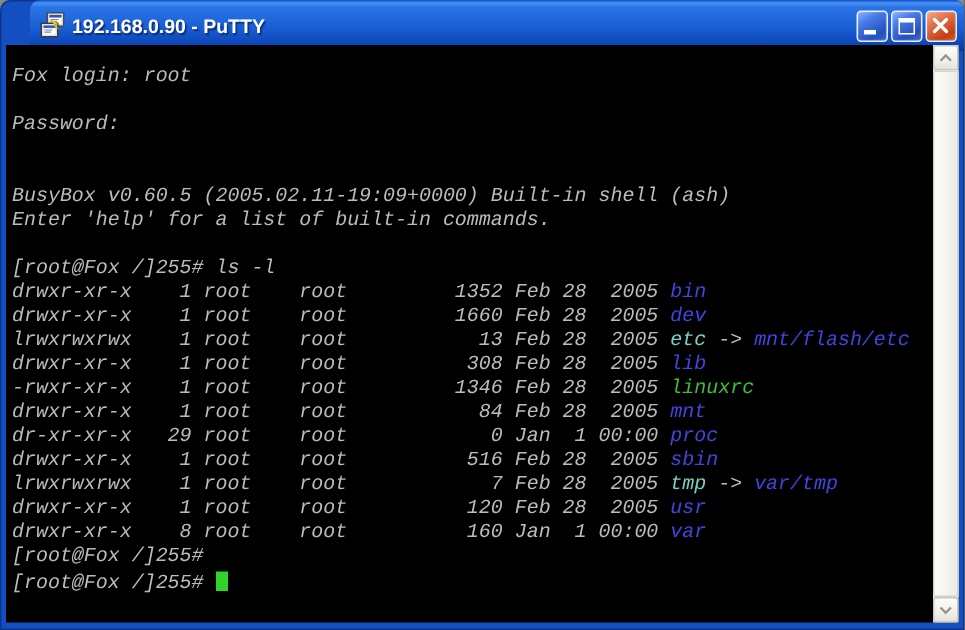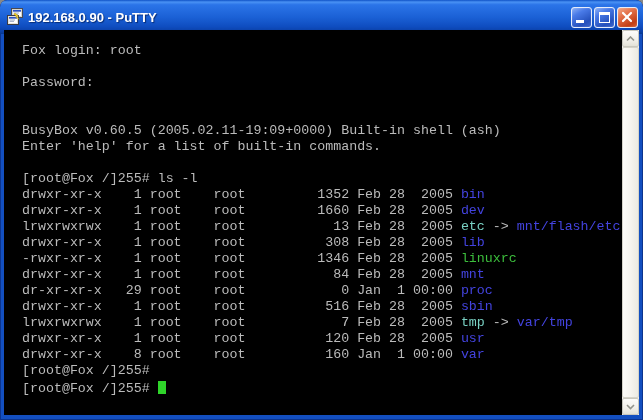--- a/index.html
+++ b/index.html
@@ -14,20 +14,21 @@
     box-shadow:inset 0 0 0 1px rgba(4,20,80,.45);
   }
   
   .titlebar{
     height:34px;
     border-radius:7px 7px 0 0;
     background:linear-gradient(180deg,#0F52C6 0%,#4A92F4 6%,#2B74E8 14%,#1B61D6 50%,#0F4DC0 78%,#0A3FA5 94%,#06378F 100%);
     display:flex;align-items:center;
     padding:0 5px 0 6px;
     position:relative;
+    margin-left:20px;
   }
   .app-icon{width:18px;height:18px;display:inline-block;margin-right:4px;flex:0 0 auto;}
   .title{
     color:#fff;font-weight:bold;font-size:13px;
     text-shadow:1px 1px 1px rgba(6,40,110,.9);
     flex:1 1 auto;white-space:nowrap;overflow:hidden;
     padding-top:1px;
   }
   .controls{display:flex;gap:2px;flex:0 0 auto;}
   .tb-btn{
@@ -41,24 +42,25 @@
   .glyph-min{position:absolute;left:4px;bottom:4px;width:8px;height:3px;background:#fff;}
   .glyph-max{position:absolute;left:4px;top:4px;width:11px;height:11px;box-sizing:border-box;border:1px solid #fff;border-top-width:3px;}
   .tb-btn svg{position:absolute;left:0;top:0;}
   
   .terminal{
     position:absolute;left:4px;right:4px;top:30px;bottom:5px;
     background:#000;display:flex;
   }
   .term-text{
     margin:0;flex:1 1 auto;overflow:hidden;
-    padding:13px 0 0 18px;
+    padding:13px 0 0 4px;
     font-family:"Liberation Mono","DejaVu Sans Mono",monospace;
     font-size:13.3px;line-height:16px;
     white-space:pre;
+    font-style:italic;
   }
   .term-line{height:16px;white-space:pre;}
   .cursor{display:inline-block;width:8px;height:13px;transform:translateY(2px);}
   
   .scrollbar{width:17px;flex:0 0 auto;display:flex;flex-direction:column;background:#F1EFE9;}
   .sb-btn{
     height:17px;flex:0 0 auto;box-sizing:border-box;
     background:linear-gradient(180deg,#FDFCFA 0%,#F2F0EA 60%,#E4E2D8 100%);
     border:1px solid #C9C8BE;border-radius:2px;
     display:flex;align-items:center;justify-content:center;

